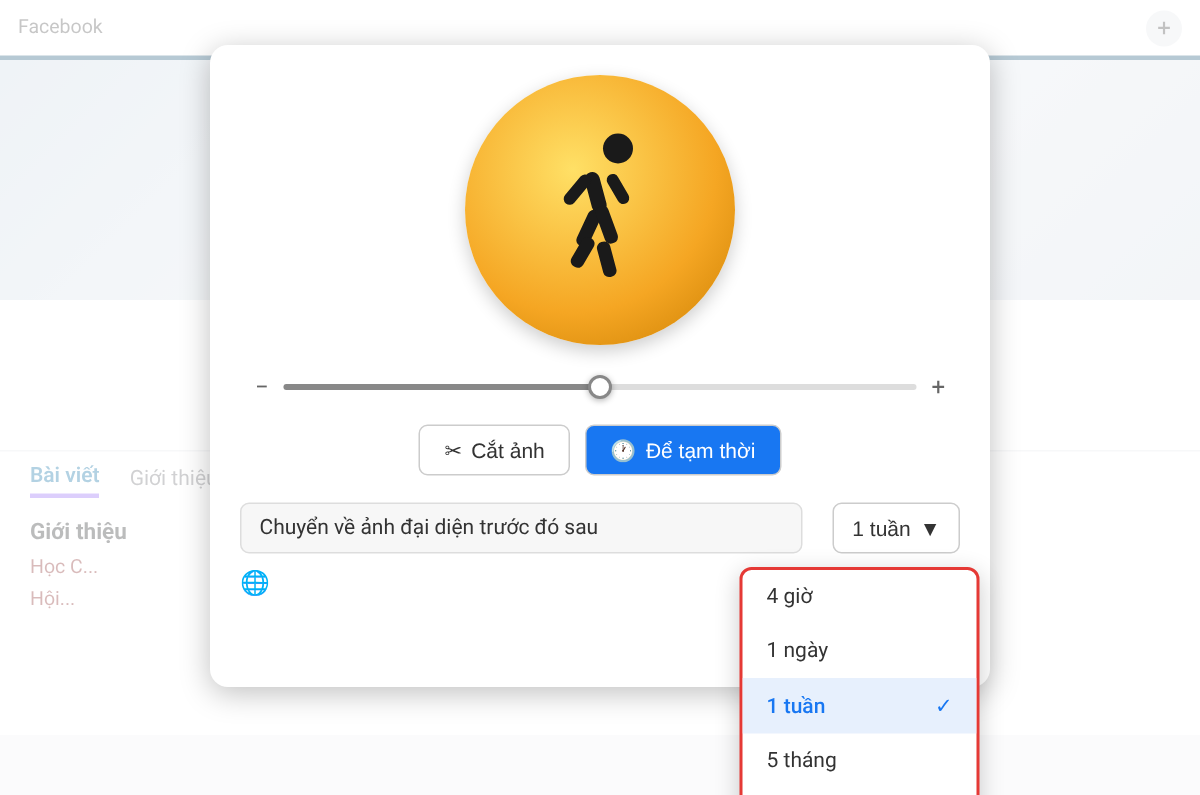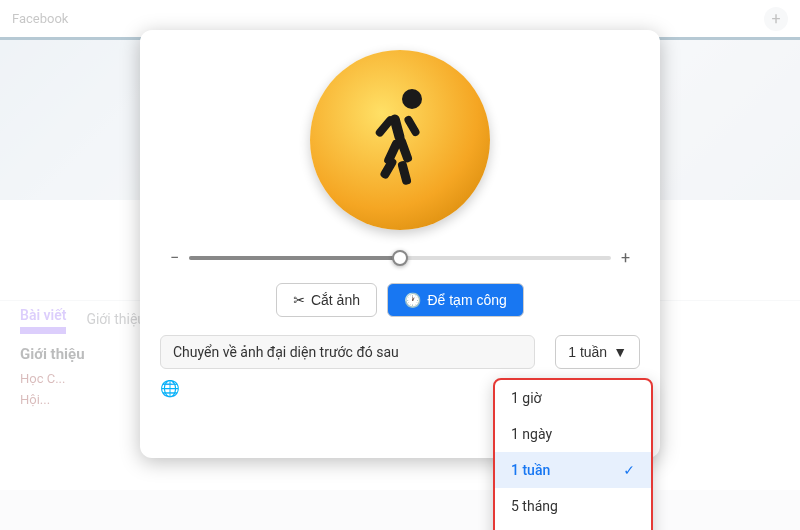--- a/index.html
+++ b/index.html
@@ -93,22 +93,22 @@
       padding: 0 20px;
       gap: 20px;
     }
     .tab-item {
       font-size: 14px;
       color: #65676b;
       padding-bottom: 4px;
       cursor: pointer;
     }
     .tab-item.active {
-      color: #8b5cf6;
-      border-bottom: 7px solid #8b5cf6;
+      color: #0369a1;
+      border-bottom: 3px solid #8b5cf6;
       font-weight: 600;
     }
 
     
     .left-info {
       position: absolute;
       top: 345px;
       left: 20px;
       width: 160px;
     }
@@ -400,21 +400,21 @@
     <span class="slider-plus">+</span>
   </div>
 
   <div class="action-buttons">
     <button class="btn-cat-anh">
       <span>✂</span>
       <span>Cắt ảnh</span>
     </button>
     <button class="btn-de-tam-thoi">
       <span>🕐</span>
-      <span>Để tạm công</span>
+      <span>Để tạm thời</span>
     </button>
   </div>
 
   <div class="bottom-section">
     <div class="chuyen-ve-row">
       <div class="chuyen-ve-text">Chuyển về ảnh đại diện trước đó sau</div>
       <button class="time-dropdown-btn">
         <span>1 tuần</span>
         <span>▼</span>
       </button>
@@ -425,21 +425,21 @@
     </div>
 
     <div class="huy-row">
       <button class="huy-btn">Hủy</button>
     </div>
   </div>
 </div>
 
 <div class="dropdown-menu">
   <div class="dropdown-item">
-    <span>1 giờ</span>
+    <span>4 giờ</span>
   </div>
   <div class="dropdown-item">
     <span>1 ngày</span>
   </div>
   <div class="dropdown-item selected">
     <span>1 tuần</span>
     <span class="check-icon">✓</span>
   </div>
   <div class="dropdown-item">
     <span>5 tháng</span>

